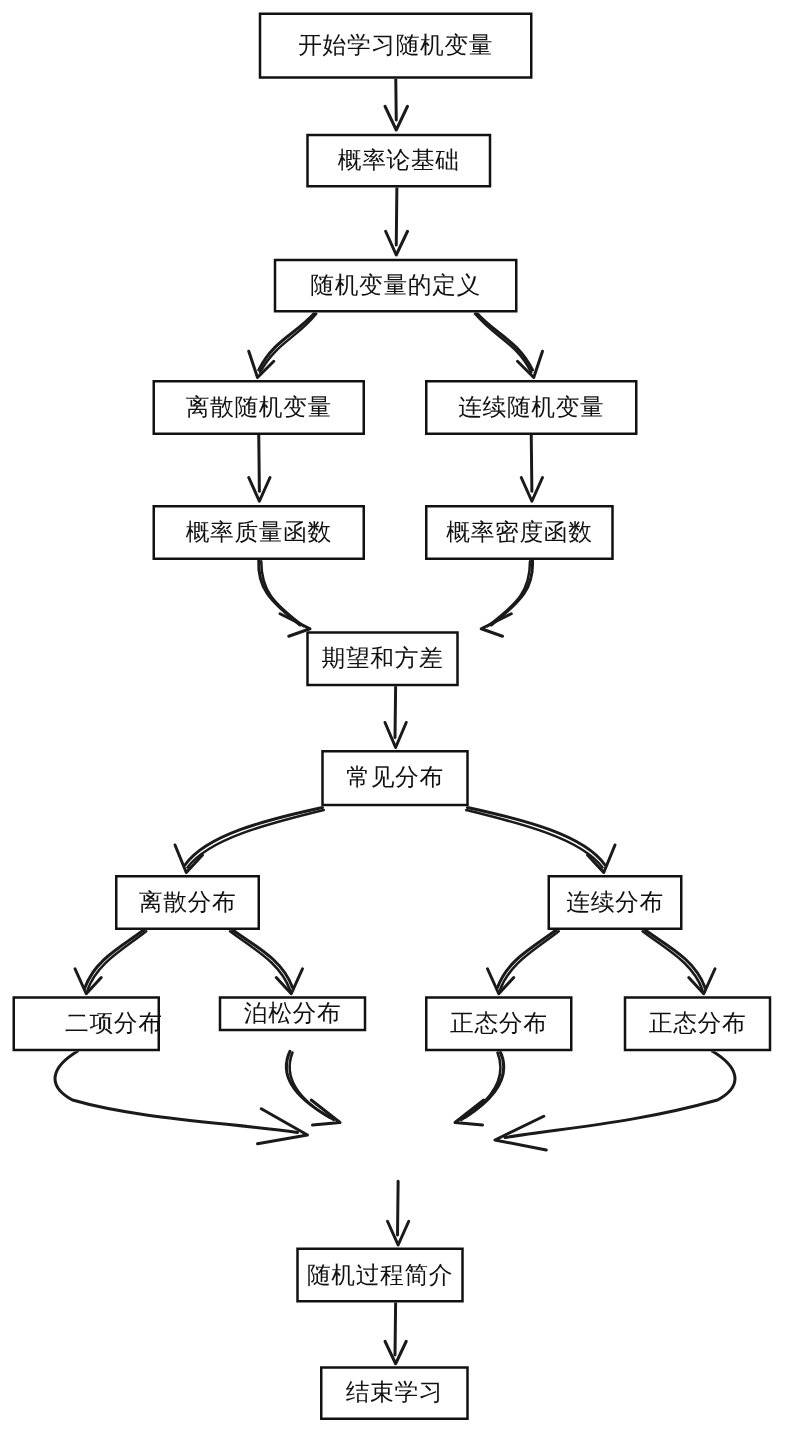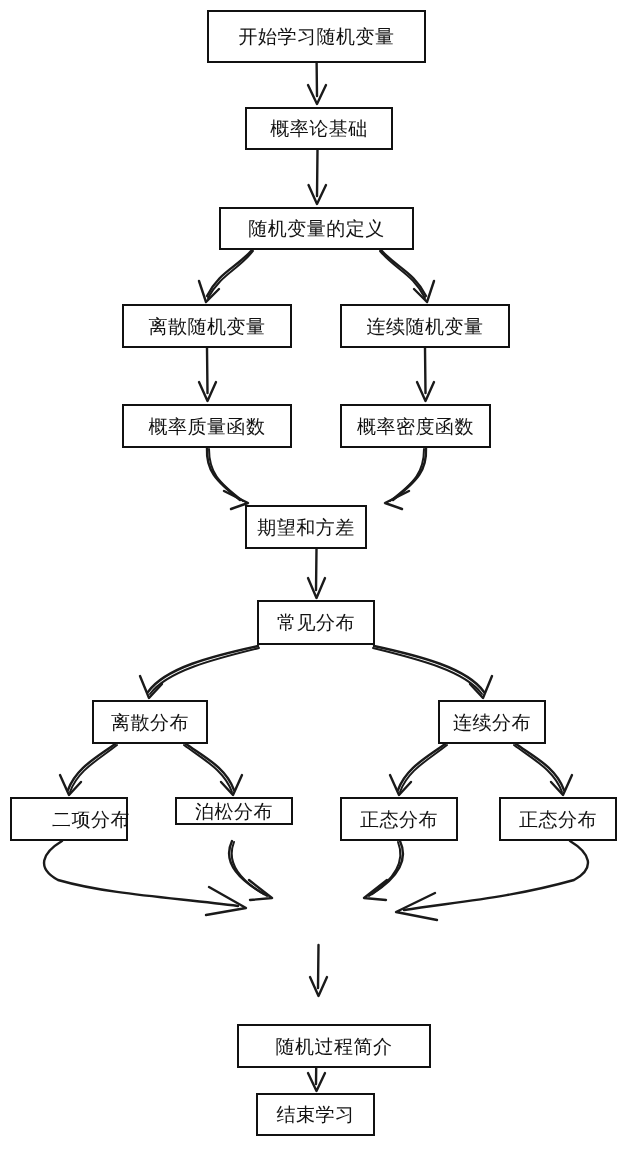--- a/index.html
+++ b/index.html
@@ -225,20 +225,20 @@
   </div>
   <div class="node" style="left:175px; top:797px; width:118px; height:28px;">
     <span class="node-label">泊松分布</span>
   </div>
   <div class="node" style="left:340px; top:797px; width:118px; height:44px;">
     <span class="node-label">正态分布</span>
   </div>
   <div class="node" style="left:499px; top:797px; width:118px; height:44px;">
     <span class="node-label">正态分布</span>
   </div>
-  <div class="node" style="left:237px; top:998px; width:194px; height:44px;margin-top:26px;">
+  <div class="node" style="left:237px; top:998px; width:134px; height:44px;">
     <span class="node-label">随机过程简介</span>
   </div>
   <div class="node" style="left:256px; top:1093px; width:119px; height:43px;justify-content:center;">
     <span class="node-label">结束学习</span>
   </div>
 
 </div>
 
 </body></html>

